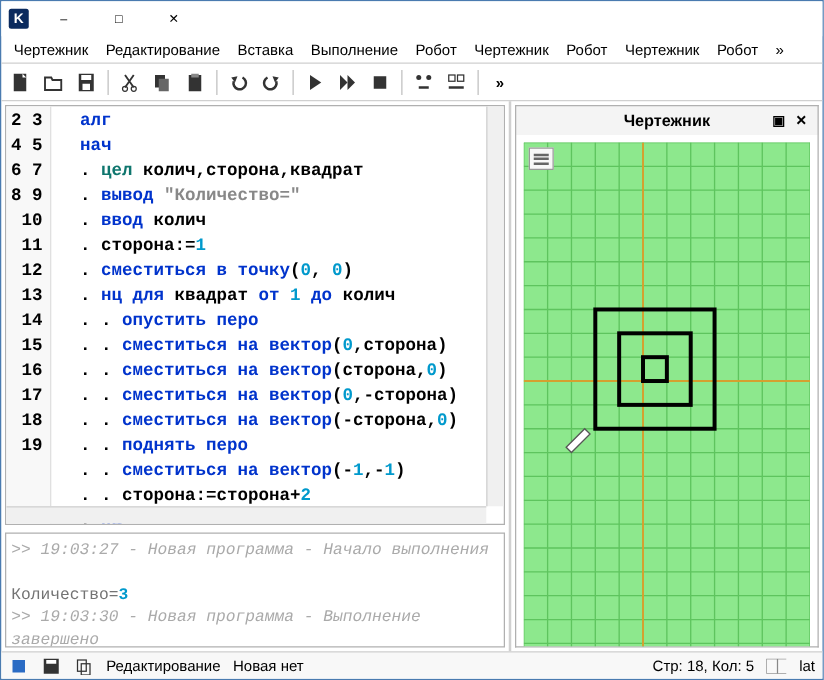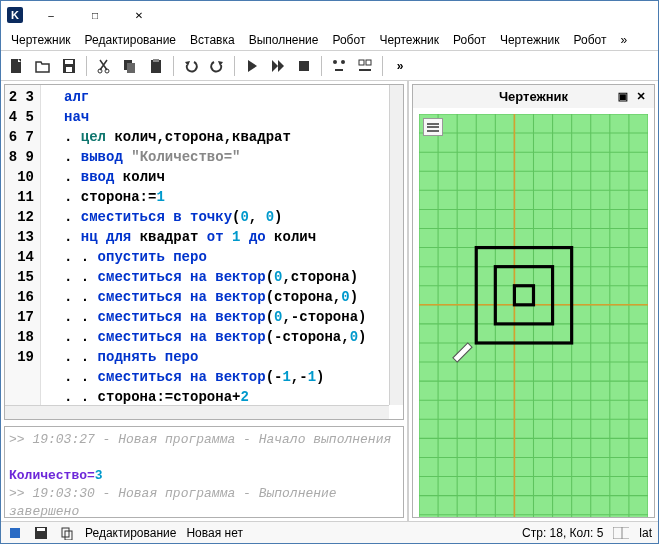--- a/index.html
+++ b/index.html
@@ -21,21 +21,21 @@
 .gutter { width: 36px; background: #f8f8f8; border-right: 1px solid #e0e0e0; font-family: Consolas, "Courier New", monospace; font-size: 14px; font-weight: bold; color: #000; text-align: right; padding: 2px 6px 2px 0; line-height: 20px; }
 .code { flex: 1; font-family: Consolas, "Courier New", monospace; font-size: 14px; font-weight: bold; padding: 2px 4px; line-height: 20px; white-space: pre; overflow: hidden; margin-left: 19px; }
 .kw { color: #0033cc; }
 .type { color: #0f766e; }
 .str { color: #888; }
 .num { color: #0099cc; }
 .scroll-v { width: 14px; background: #f0f0f0; border-left: 1px solid #d0d0d0; }
 .scroll-h { height: 14px; background: #f0f0f0; border-top: 1px solid #d0d0d0; }
 .console { height: 100px; margin: 3px; border: 1px solid #b0b0b0; font-family: Consolas, "Courier New", monospace; font-size: 13px; padding: 4px; line-height: 18px; position: relative; overflow: hidden; }
 .console .log { color: #aaa; font-style: italic; }
-.console .out { color: #6d28d9; font-weight: bold; margin-top: 12px; }
+.console .out { color: #737373; font-weight: normal; margin-top: 12px; }
 .console .inp { color: #0099cc; font-weight: bold; }
 .right { flex: 1; display: flex; flex-direction: column; }
 .pane-title { height: 24px; display: flex; align-items: center; justify-content: center; font-weight: bold; font-size: 13px; background: #f4f4f4; border-bottom: 1px solid #d0d0d0; position: relative; margin: 3px 3px 0 3px; border: 1px solid #b0b0b0; border-bottom: none; }
 .pane-title .pbtn { position: absolute; width: 18px; height: 18px; display: flex; align-items: center; justify-content: center; font-size: 11px; }
 .canvas-wrap { flex: 1; margin: 0 3px 3px 3px; border: 1px solid #b0b0b0; border-top: none; position: relative; overflow: hidden; background: #fff; }
 .canvas { position: absolute; inset: 6px; }
 .hamburger { position: absolute; left: 10px; top: 10px; width: 20px; height: 18px; border: 1px solid #999; background: #f8f8f8; display: flex; flex-direction: column; justify-content: space-evenly; padding: 2px 3px; z-index: 5; }
 .hamburger div { height: 2px; background: #666; }
 .statusbar { height: 22px; border-top: 1px solid #d0d0d0; display: flex; align-items: center; padding: 0 6px; gap: 10px; font-size: 12px; background: #f8f8f8; }
 .status-spacer { flex: 1; }

